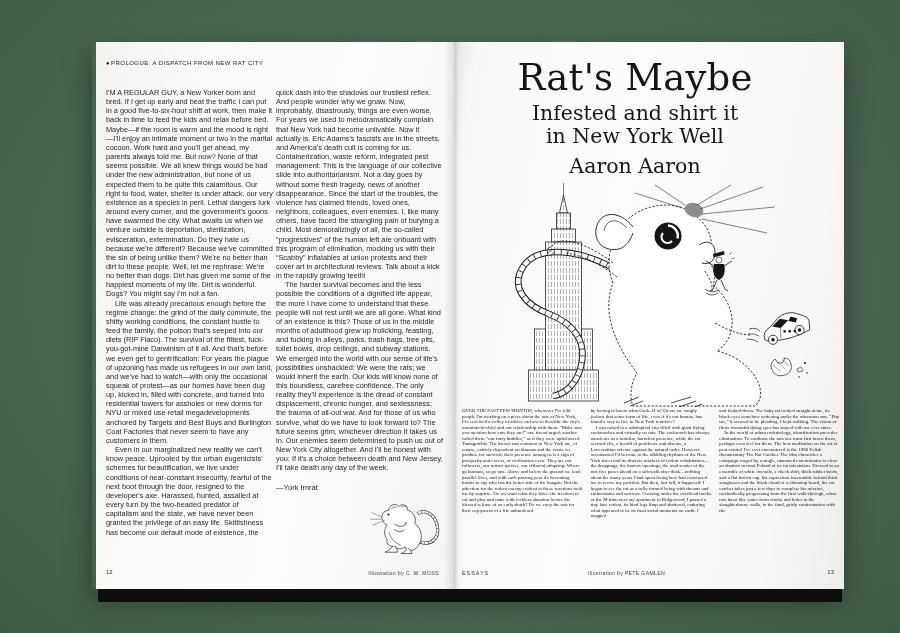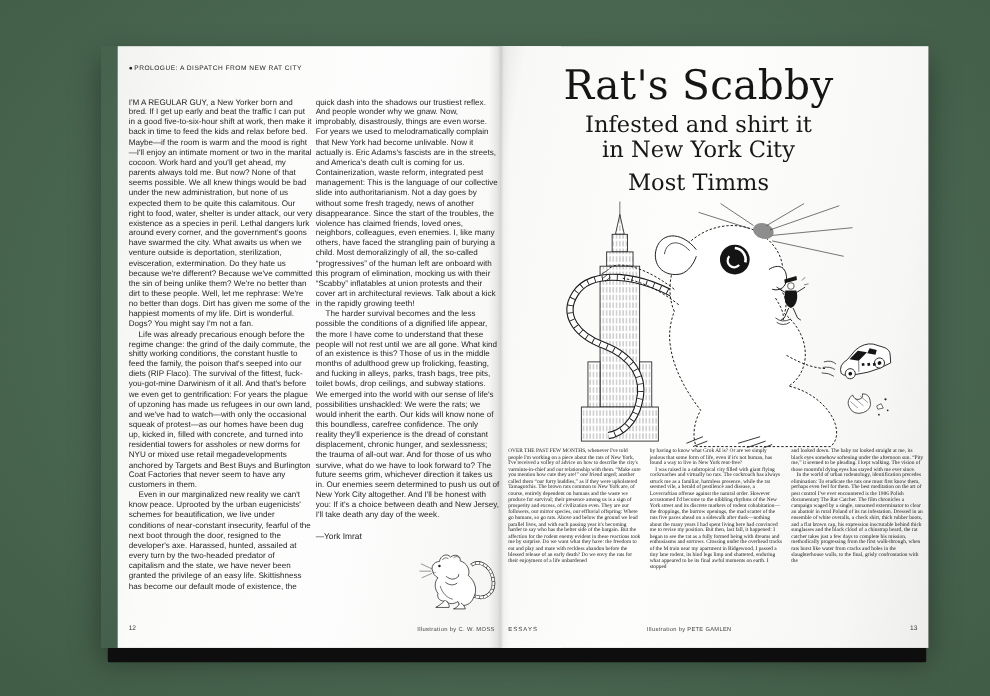--- a/index.html
+++ b/index.html
@@ -2,21 +2,21 @@
 <html><head>
 <meta charset="utf-8">
 <style>
   html,body{margin:0;padding:0;}
   .stage{position:relative;width:900px;height:633px;overflow:hidden;
     background:radial-gradient(ellipse at 50% 45%, #4d6b54 0%, #486550 65%, #415c46 100%);
     font-family:"Liberation Sans", sans-serif;}
   .spread{position:absolute;left:92px;top:42px;width:752px;height:547px;
     box-shadow:0 12px 26px rgba(0,0,0,.38);}
   .page{position:absolute;top:0;height:547px;}
-  .page-left{left:15px;width:403px;
+  .page-left{left:4px;width:403px;
     background:linear-gradient(100deg,#f2f2f0 0%,#fbfbfa 22%,#fdfdfd 55%,#f5f5f3 90%,#e6e6e3 100%);}
   .page-right{left:363px;width:389px;
     background:linear-gradient(100deg,#e9e9e7 0%,#f8f8f6 5%,#fdfdfc 40%,#f7f7f5 82%,#ededeb 100%);}
   .spine-shadow{position:absolute;left:352px;top:0;width:20px;height:100%;pointer-events:none;
     background:linear-gradient(to right,rgba(0,0,0,0) 0%,rgba(0,0,0,.08) 40%,rgba(0,0,0,.14) 55%,rgba(0,0,0,.03) 70%,rgba(0,0,0,0) 100%);}
   .book-edge{position:absolute;left:98px;top:589px;width:744px;height:13px;background:#0e0e0e;border-radius:1px;}
 
   
   .lp-header{position:absolute;left:10px;top:18px;font-size:6px;letter-spacing:.45px;color:#222;}
   .lp-header .bullet{font-size:6px;margin-right:1px;}
@@ -90,26 +90,26 @@
           <path d="M36,70 C 32,74 28,77 24,79 L 42,79 C 43,75 40,72 38,70" fill="#ffffff"></path>
           <path d="M56,74 C 54,78 51,80 48,81 L 64,81 C 63,77 60,74 58,73" fill="#ffffff"></path>
         </g>
       </svg>
 
       <div class="lp-pagenum">12</div>
       <div class="lp-credit"><span>Illustration by C. W. MOSS</span><span class="issue">NYRA #45</span></div>
     </section>
 
     <section class="page page-right">
-      <h1 class="title">Rat's Scabby</h1>
+      <h1 class="title">Rat's Maybe</h1>
       <div class="subtitle">
         <div>Infested and shirt it</div>
-        <div>in New York City</div>
+        <div>in New York Well</div>
       </div>
-      <div class="author">Most Timms</div>
+      <div class="author">Aaron Aaron</div>
 
       <svg class="big-illo" viewBox="0 0 380 224">
         <defs>
           <pattern id="bh" width="3" height="7" patternUnits="userSpaceOnUse">
             <rect width="3" height="7" fill="#ffffff"></rect>
             <line x1="1.5" y1="1" x2="1.5" y2="6" stroke="#555" stroke-width="0.45"></line>
           </pattern>
         </defs>
 
         <g stroke="#2a2a2a" stroke-width="0.8" fill="url(#bh)">

